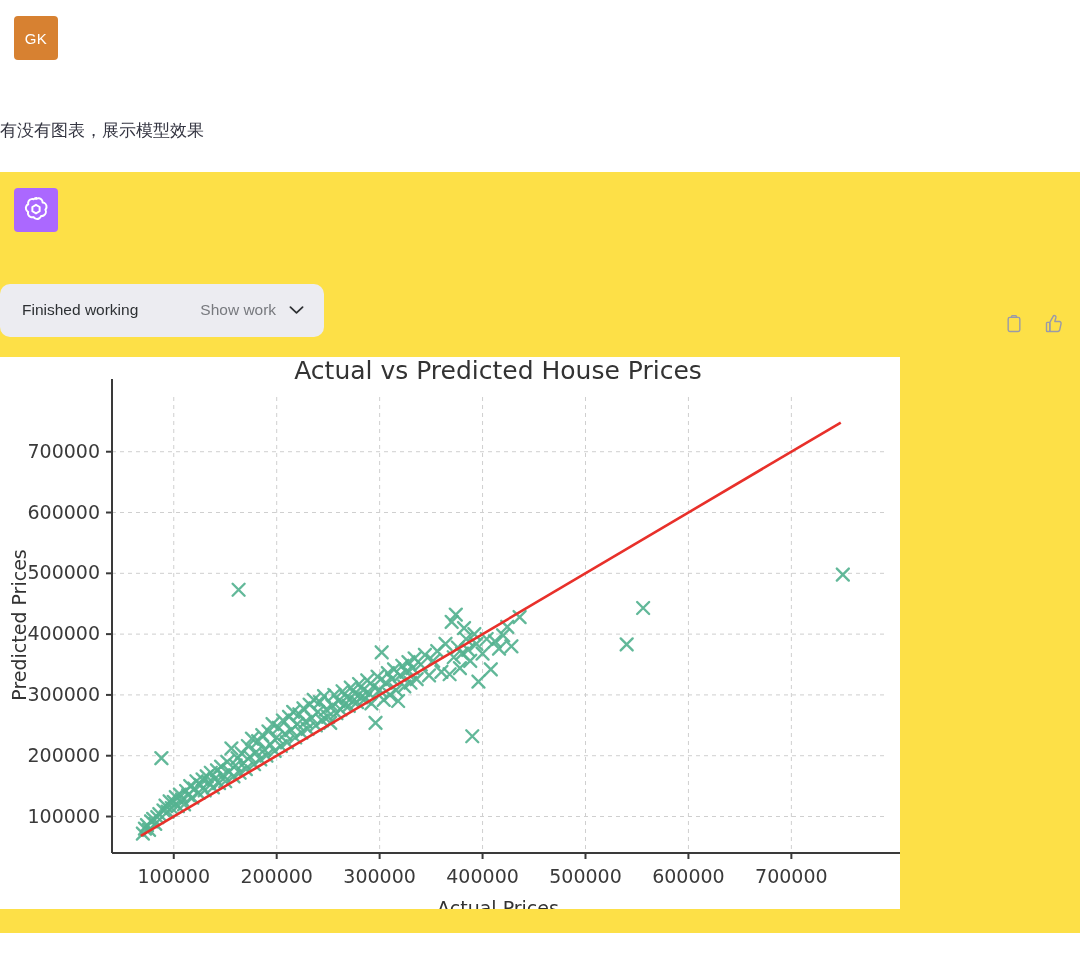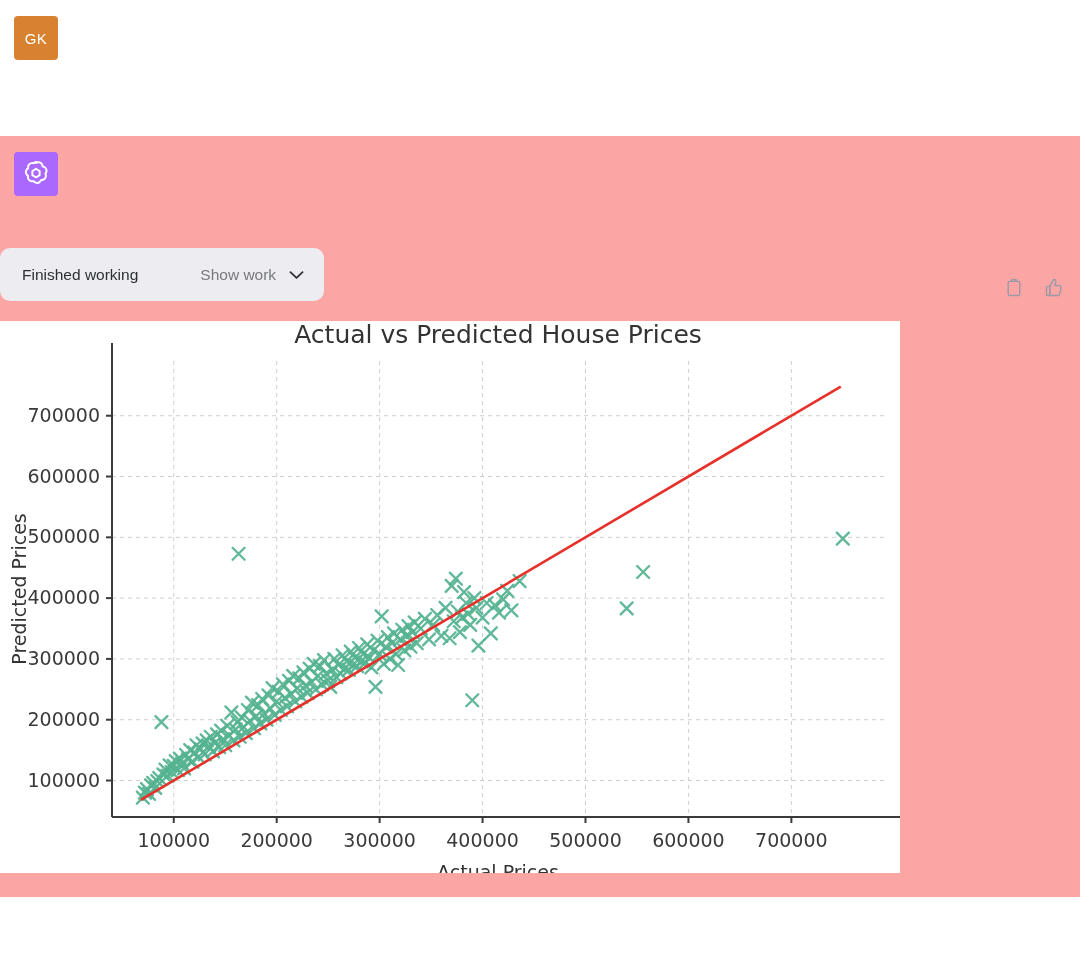--- a/index.html
+++ b/index.html
@@ -7,21 +7,21 @@
     margin: 0; padding: 0;
     width: 1080px; height: 964px;
     background: #ffffff;
     font-family: "Liberation Sans", "DejaVu Sans", sans-serif;
     overflow: hidden;
   }
 
   
   .msg-row { display: flex; width: 1080px; flex-direction: column; }
   .msg-user { background: #ffffff; padding: 16px 0 28px 0; }
-  .msg-assistant { background: #fca5a5; padding: 16px 0 24px 0; position: relative; }
+  .msg-assistant { background: #fde047; padding: 16px 0 24px 0; position: relative; }
 
   .avatar-col { width: 92px; flex: 0 0 92px; display: flex; justify-content: flex-start; padding-left: 14px; }
   .avatar {
     width: 44px; height: 44px; border-radius: 4px;
     display: flex; align-items: center; justify-content: center;
     flex: 0 0 44px;
   }
   .avatar-user { background: #d78131; color: #ffffff; font-size: 15px; letter-spacing: .5px; }
   .avatar-assistant { background: #ab68ff; }
   .avatar-assistant svg { width: 30px; height: 30px; display: block; }
@@ -68,20 +68,23 @@
     max-width: 900px;
     text-align: justify;
   }
 </style>
 </head>
 <body>
 
 <div class="msg-row msg-user">
   <div class="avatar-col">
     <div class="avatar avatar-user">GK</div>
+  </div>
+  <div class="content-col">
+    <div class="user-text">有没有图表，展示模型效果</div>
   </div>
 </div>
 
 <div class="msg-row msg-assistant">
   <div class="avatar-col">
     <div class="avatar avatar-assistant">
       <span>
         <svg viewBox="0 0 24 24" fill="none" stroke="#ffffff" stroke-width="1.6" stroke-linejoin="round" stroke-linecap="round">
           <path d="M12 3.2c1.5-1.1 3.6-.8 4.7.8.4.6.6 1.3.6 2 1.9.2 3.3 1.9 3.1 3.8-.1.7-.4 1.4-.9 1.9.9 1.7.3 3.8-1.4 4.7-.6.3-1.3.5-2 .4-.6 1.8-2.6 2.8-4.4 2.1-.7-.2-1.2-.7-1.6-1.2-1.8.6-3.8-.4-4.4-2.2-.2-.7-.2-1.4 0-2-1.7-.9-2.3-3-1.4-4.7.3-.6.9-1.1 1.5-1.4-.5-1.8.6-3.7 2.5-4.1.7-.2 1.4-.1 2 .1.4-.5.9-.9 1.7-1z"></path>
           <path d="M9.1 9.6l2.9-1.7 2.9 1.7v3.4l-2.9 1.7-2.9-1.7z"></path>

